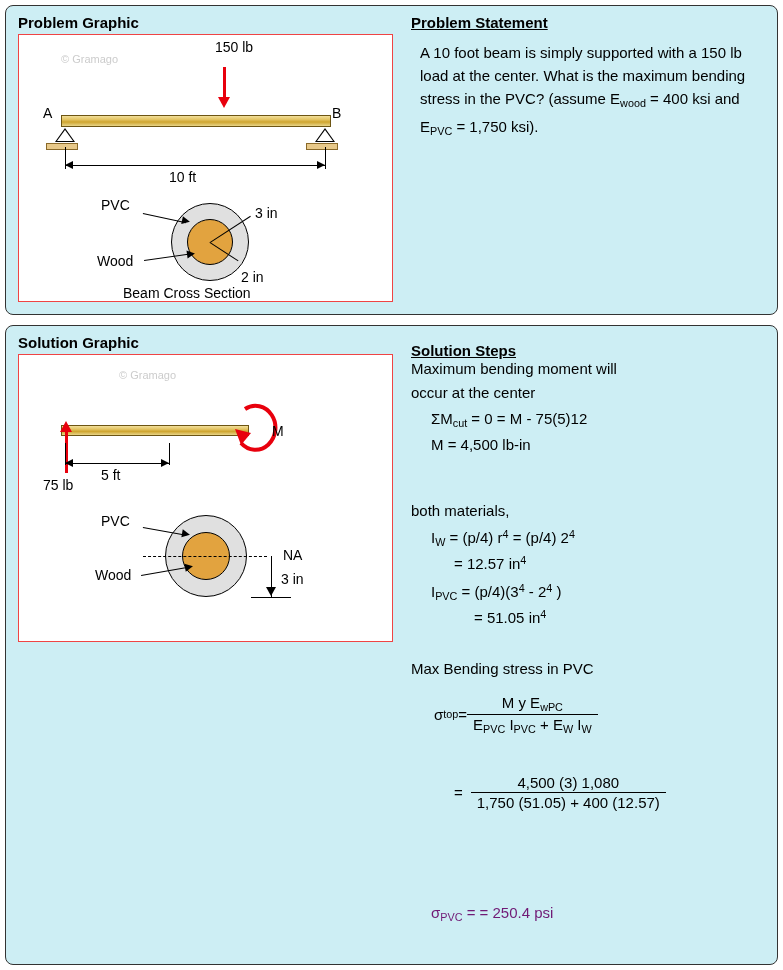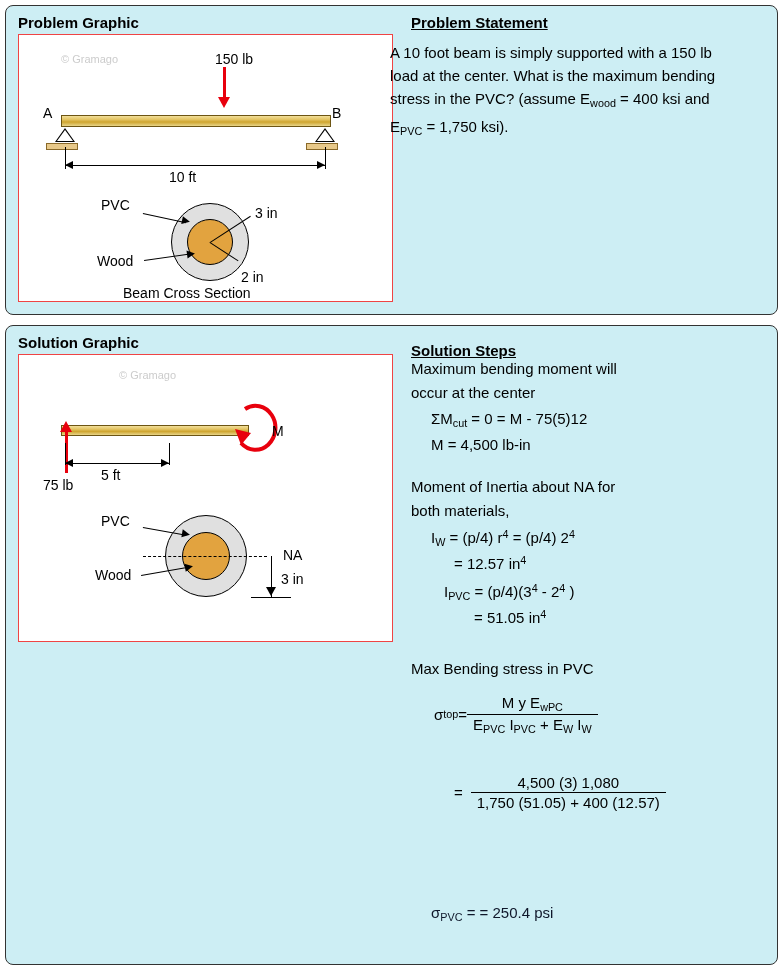--- a/index.html
+++ b/index.html
@@ -175,36 +175,36 @@
   .frac .den {
     display: block;
     border-top: 1.6px solid #000000;
     padding: 1px 6px 0 6px;
   }
   .eq-row {
     position: absolute;
     font-size: 15px;
     white-space: nowrap;
   }
-  .red-text { color: #0f172a; }
+  .red-text { color: #701a75; }
 </style>
 </head>
 <body>
 
 <div class="panel" id="problem-panel">
 
   <div class="panel-heading" style="left:12px; top:8px;">Problem Graphic</div>
 
   <div class="panel-heading underlined" style="left:405px; top:8px;">Problem Statement</div>
 
   <div class="graphic-box" id="problem-graphic" style="left:12px; top:28px; width:375px; height:268px;">
 
     <div class="watermark" style="left:42px; top:18px;">© Gramago</div>
 
-    <div class="lbl" style="left:196px; top:16px;">150 lb</div>
+    <div class="lbl" style="left:196px; top:4px;">150 lb</div>
 
     <div class="red-line" style="left:204px; top:32px; width:3px; height:35px;"></div>
     <div class="arrowhead-down" style="left:199px; top:62px;"></div>
 
     <div class="beam" style="left:42px; top:80px; width:270px; height:12px;"></div>
 
     <div class="tri-outline" style="left:36px; top:93px;"></div>
     <div class="tri-inner" style="left:38px; top:95px;"></div>
     <div class="ground" style="left:27px; top:108px; width:32px;"></div>
     <div class="lbl" style="left:24px; top:70px;">A</div>
@@ -234,21 +234,21 @@
 
     <div class="leader" style="left:191px; top:207px; width:48px; transform:rotate(-33deg);"></div>
     <div class="lbl" style="left:236px; top:170px;">3 in</div>
 
     <div class="leader" style="left:191px; top:207px; width:34px; transform:rotate(33deg);"></div>
     <div class="lbl" style="left:222px; top:234px;">2 in</div>
 
     <div class="lbl" style="left:104px; top:250px;">Beam Cross Section</div>
   </div>
 
-  <div class="text-body" style="left:384px; top:35px; width:350px;">
+  <div class="text-body" style="left:414px; top:35px; width:350px;">
     <span>A 10 foot beam is simply supported with a 150 lb load at the center. What is the maximum bending stress in the PVC? (assume E</span><sub>wood</sub><span> = 400 ksi and E</span><sub>PVC</sub><span> = 1,750 ksi).</span>
   </div>
 </div>
 
 <div class="panel" id="solution-panel">
 
   <div class="panel-heading" style="left:12px; top:8px;">Solution Graphic</div>
 
   <div class="panel-heading underlined" style="left:405px; top:16px;text-align:right;">Solution Steps</div>
 
@@ -296,31 +296,30 @@
   </div>
 
   <div class="eq-row" style="left:405px; top:34px;">Maximum bending moment will</div>
   <div class="eq-row" style="left:405px; top:58px;">occur at the center</div>
 
   <div class="eq-row" style="left:425px; top:84px;">
     <span>ΣM</span><sub>cut</sub><span> = 0 = M - 75(5)12</span>
   </div>
   <div class="eq-row" style="left:425px; top:110px;">M = 4,500 lb-in</div>
 
-  <div class="eq-row" style="left:405px; top:152px;">Moment of Inertia about NA for</div>
   <div class="eq-row" style="left:405px; top:176px;">both materials,</div>
 
   <div class="eq-row" style="left:425px; top:202px;">
     <span>I</span><sub>W</sub><span> = (p/4) r</span><sup>4</sup><span> = (p/4) 2</span><sup>4</sup>
   </div>
   <div class="eq-row" style="left:448px; top:228px;">
     <span> = 12.57 in</span><sup>4</sup>
   </div>
 
-  <div class="eq-row" style="left:438px; top:256px;">
+  <div class="eq-row" style="left:425px; top:256px;">
     <span>I</span><sub>PVC</sub><span> = (p/4)(3</span><sup>4</sup><span> - 2</span><sup>4</sup><span> )</span>
   </div>
   <div class="eq-row" style="left:468px; top:282px;">
     <span> = 51.05 in</span><sup>4</sup>
   </div>
 
   <div class="eq-row" style="left:405px; top:334px;">Max Bending stress in PVC</div>
 
   <div class="eq-row" style="left:428px; top:368px; display:flex; align-items:center;">
     <span>σ</span>

